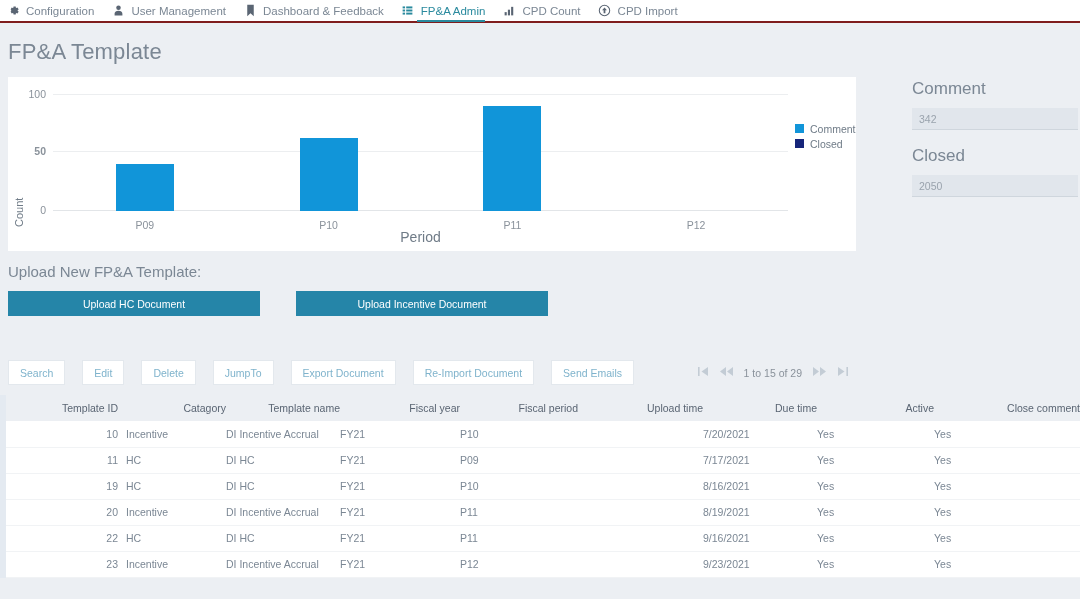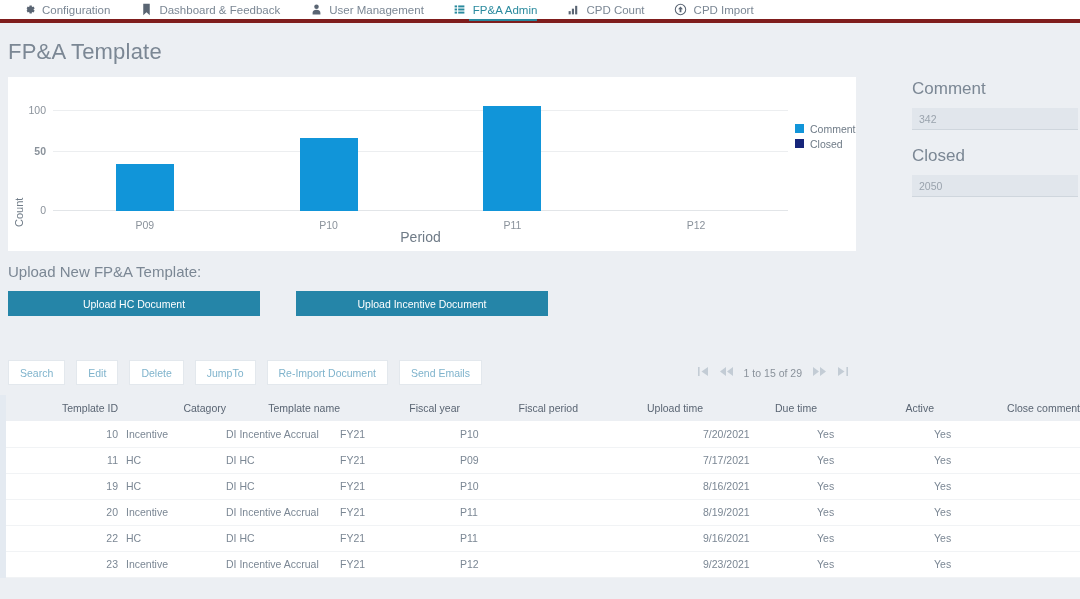--- a/index.html
+++ b/index.html
@@ -9,23 +9,23 @@
     font-family: "Liberation Sans", sans-serif;
     overflow: hidden;
   }
 
   
   .topnav {
     height: 23px;
     background: #ffffff;
     display: flex;
     align-items: center;
-    padding-left: 20px;
-    gap: 16px;
-    border-bottom: 4px solid #7f1d1d;
+    padding-left: 4px;
+    gap: 4px;
+    border-bottom: 2px solid #7f1d1d;
     position: relative;
   }
   .nav-item {
     display: flex;
     align-items: center;
     gap: 6px;
     padding: 0 11px 0 2px;
     height: 23px;
     font-size: 11.5px;
     color: #7b8794;
@@ -148,21 +148,21 @@
   }
   .upload-btn.hc { width: 252px; }
   .upload-btn.inc { width: 252px; }
 
   
   .toolbar-row {
     display: flex; align-items: center; justify-content: space-between;
     margin-top: 44px;
     padding-right: 8px;
   }
-  .toolbar { display: flex; gap: 11px; }
+  .toolbar { display: flex; gap: 17px; }
   .tool-btn {
     height: 25px;
     background: #ffffff;
     border: 1px solid #e3e8ed;
     color: #7fb3cc;
     font-size: 10.5px;
     padding: 0 11px;
     cursor: pointer;
     font-family: "Liberation Sans", sans-serif;
     white-space: nowrap;
@@ -214,34 +214,34 @@
       <span class="nav-ico">
         <svg width="13" height="13" viewBox="0 0 16 16" fill="#5a6573">
           <path d="M8 5.2a2.8 2.8 0 100 5.6 2.8 2.8 0 000-5.6zm0 4.2a1.4 1.4 0 110-2.8 1.4 1.4 0 010 2.8z"></path>
           <path d="M14.4 9.3l-1.2-.7a5.4 5.4 0 000-1.2l1.2-.7-1.4-2.4-1.2.7a5.3 5.3 0 00-1-.6V3h-2.8v1.4a5.3 5.3 0 00-1 .6l-1.2-.7L4.4 6.7l1.2.7a5.4 5.4 0 000 1.2l-1.2.7 1.4 2.4 1.2-.7c.3.2.7.4 1 .6V13h2.8v-1.4c.4-.2.7-.4 1-.6l1.2.7 1.4-2.4z"></path>
         </svg>
       </span>
       <span>Configuration</span>
     </div>
     <div class="nav-item">
       <span class="nav-ico">
-        <svg width="11" height="13" viewBox="0 0 12 16" fill="#5a6573">
-          <path d="M2 1h8v14l-4-3.6L2 15z"></path>
-        </svg>
-      </span>
-      <span>Dashboard &amp; Feedback</span>
-    </div>
-    <div class="nav-item">
-      <span class="nav-ico">
         <svg width="13" height="13" viewBox="0 0 16 16" fill="#5a6573">
           <circle cx="8" cy="4.6" r="2.8"></circle>
           <path d="M8 8.4c-2.7 0-4.8 1.6-4.8 3.6V14h9.6v-2c0-2-2.1-3.6-4.8-3.6z"></path>
         </svg>
       </span>
       <span>User Management</span>
+    </div>
+    <div class="nav-item">
+      <span class="nav-ico">
+        <svg width="11" height="13" viewBox="0 0 12 16" fill="#5a6573">
+          <path d="M2 1h8v14l-4-3.6L2 15z"></path>
+        </svg>
+      </span>
+      <span>Dashboard &amp; Feedback</span>
     </div>
     <div class="nav-item active">
       <span class="nav-ico">
         <svg width="13" height="13" viewBox="0 0 16 16">
           <rect x="2" y="3" width="3" height="2.4" fill="#2a8a9e"></rect>
           <rect x="6.4" y="3" width="7.6" height="2.4" fill="#2a8a9e"></rect>
           <rect x="2" y="6.8" width="3" height="2.4" fill="#2a8a9e"></rect>
           <rect x="6.4" y="6.8" width="7.6" height="2.4" fill="#2a8a9e"></rect>
           <rect x="2" y="10.6" width="3" height="2.4" fill="#2a8a9e"></rect>
           <rect x="6.4" y="10.6" width="7.6" height="2.4" fill="#2a8a9e"></rect>
@@ -279,21 +279,21 @@
     <div class="chart-card">
       <div class="chart-inner">
         <div class="ylabel">Count</div>
         <div class="plot" id="plot">
             <div class="gridline zero" style="bottom: 0px;">
               <span class="ytick">0</span>
             </div>
             <div class="gridline" style="bottom: 59px; font-weight: bold;">
               <span class="ytick">50</span>
             </div>
-            <div class="gridline" style="bottom: 100px;">
+            <div class="gridline" style="bottom: 116px;">
               <span class="ytick">100</span>
             </div>
             <div class="bars">
               <div class="bar-slot">
                 <div class="bar" style="height: 47px; background: rgb(17, 149, 217);"></div>
                 <span class="xtick">P09</span>
               </div>
               <div class="bar-slot">
                 <div class="bar" style="height: 73px; background: rgb(17, 149, 217);"></div>
                 <span class="xtick">P10</span>
@@ -326,20 +326,21 @@
       <button class="upload-btn hc">Upload HC Document</button>
       <button class="upload-btn inc">Upload Incentive Document</button>
     </div>
 
     <div class="toolbar-row">
       <div class="toolbar" id="toolbar">
           <button class="tool-btn">Search</button>
           <button class="tool-btn">Edit</button>
           <button class="tool-btn">Delete</button>
           <button class="tool-btn">JumpTo</button>
+          <button class="tool-btn">Export Document</button>
           <button class="tool-btn">Re-Import Document</button>
           <button class="tool-btn">Send Emails</button>
         </div>
       <div class="pager">
         <span class="pg-ico">
           <svg width="11" height="9" viewBox="0 0 11 9">
               <rect x="0" y="0" width="1.6" height="9" fill="#c3ccd5"></rect>
               <path d="M10 0 L3.5 4.5 L10 9 Z" fill="#c3ccd5"></path>
             </svg>
         </span>

